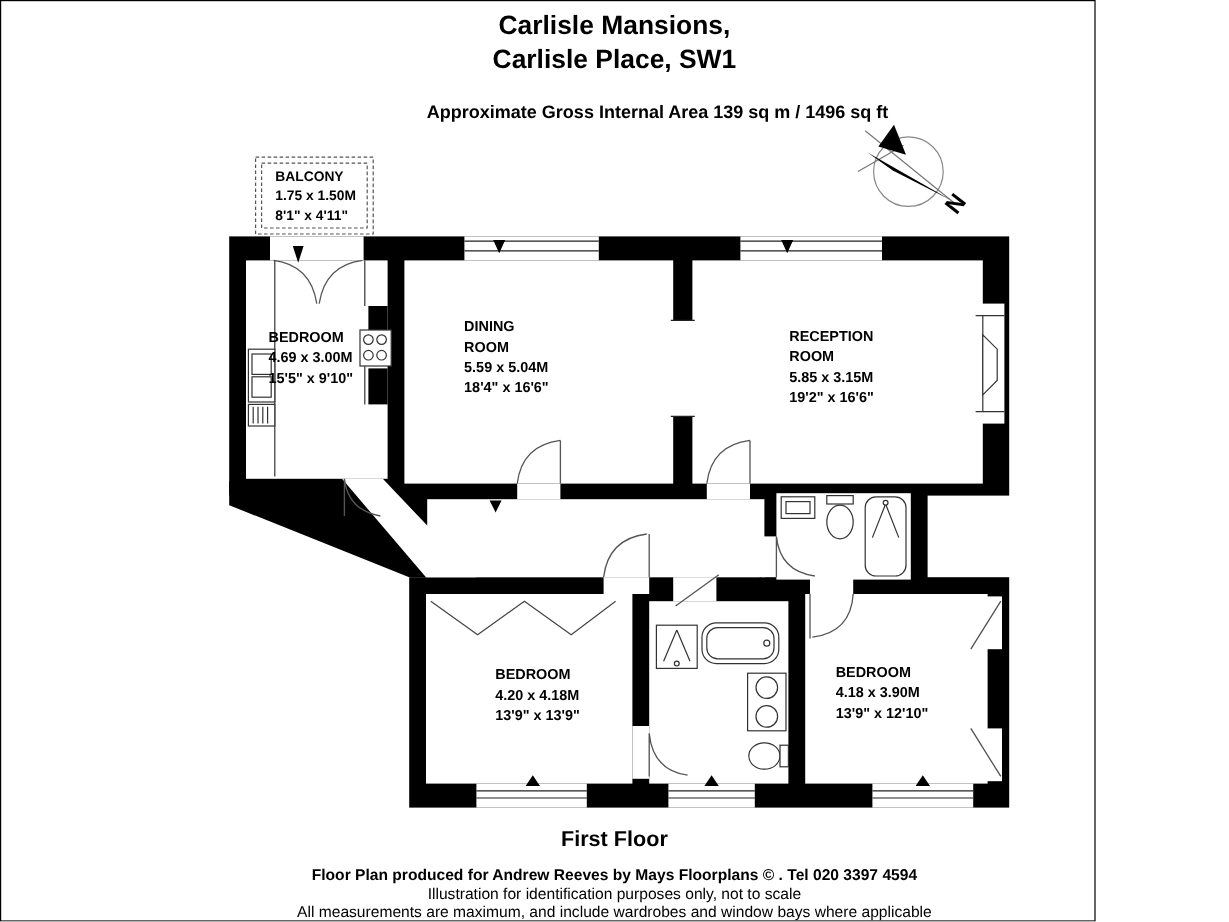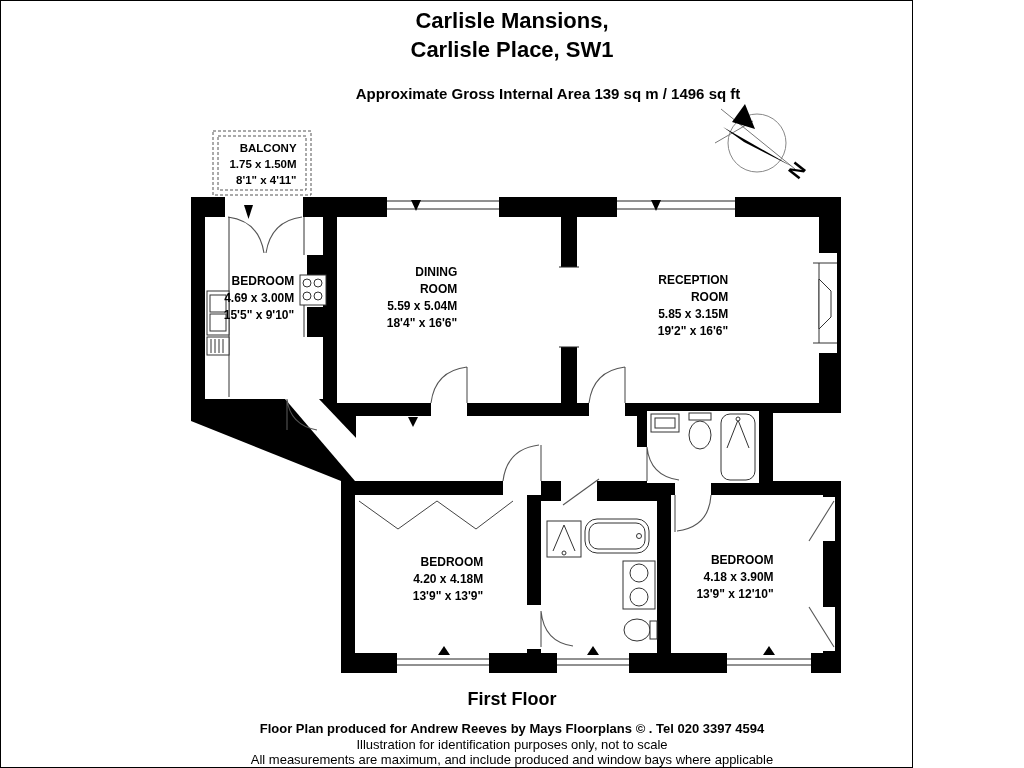--- a/index.html
+++ b/index.html
@@ -3,21 +3,21 @@
 <meta charset="utf-8">
 <style>
   html,body{margin:0;padding:0;background:#fff;}
   .page{position:relative;width:913px;height:768px;background:#fff;overflow:hidden;
         border:1px solid #000;box-sizing:border-box;
         font-family:"Liberation Sans",sans-serif;color:#000;}
   .abs{position:absolute;}
   .ctr{transform:translateX(-50%);text-align:center;white-space:nowrap;}
   .title{font-size:22px;font-weight:bold;line-height:30px;}
   .area-line{font-size:15px;font-weight:bold;margin-left:36px;}
-  .room-label{position:absolute;transform:translateX(-50%);text-align:right;
+  .room-label{position:absolute;transform:translateX(-50%);text-align:left;
               font-size:12px;font-weight:bold;line-height:17px;}
   .room-label.small{font-size:11.5px;line-height:16px;}
   .floor-label{font-size:18px;font-weight:bold;}
   .foot{font-size:13px;line-height:15px;}
   .compass-n{font-size:20px;font-weight:bold;transform:rotate(-52deg);}
 </style>
 </head>
 <body>
 
 <div class="page">
@@ -216,15 +216,15 @@
 
   <div class="room-label" style="left:734px;top:551px;">
     <div>BEDROOM</div>
     <div>4.18 x 3.90M</div>
     <div>13'9" x 12'10"</div>
   </div>
 
   <div class="abs ctr floor-label" style="left:511px;top:688px;">First Floor</div>
   <div class="abs ctr foot" style="left:511px;top:720px;font-weight:bold;">Floor Plan produced for Andrew Reeves by Mays Floorplans  © . Tel 020 3397 4594</div>
   <div class="abs ctr foot" style="left:511px;top:736px;">Illustration for identification purposes only, not to scale</div>
-  <div class="abs ctr foot" style="left:511px;top:751px;">All measurements are maximum, and include produced and window bays where applicable</div>
+  <div class="abs ctr foot" style="left:511px;top:751px;">All measurements are maximum, and include wardrobes and window bays where applicable</div>
 
 </div>
 
 </body></html>

